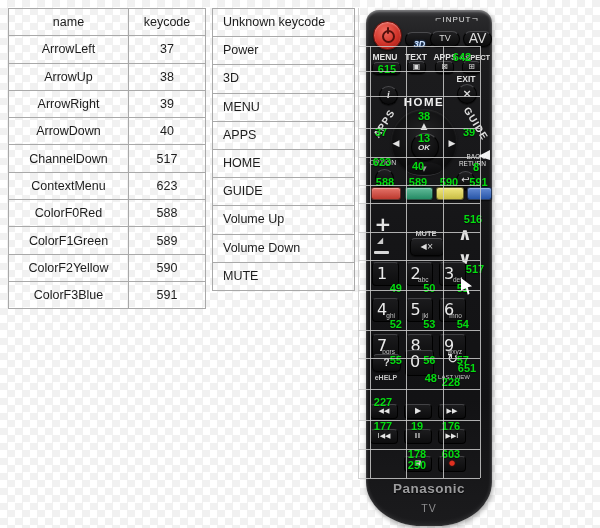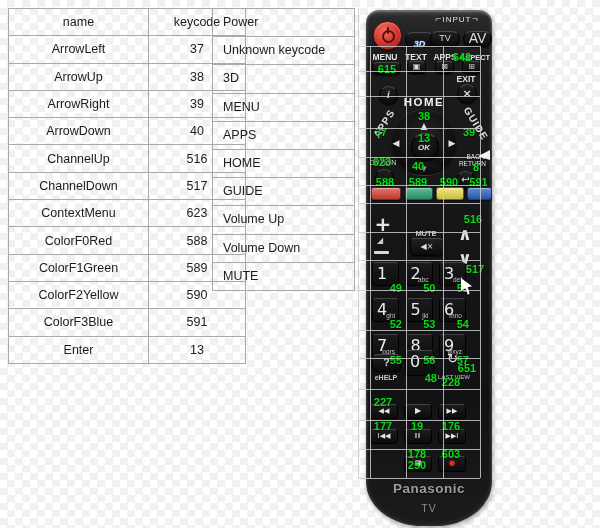--- a/index.html
+++ b/index.html
@@ -4,21 +4,21 @@
 <style>
   html,body{margin:0;padding:0;}
   body{font-family:"Liberation Sans",sans-serif;}
   .screen{position:relative;width:600px;height:528px;overflow:hidden;
     background-color:#fff;
     background-image:conic-gradient(#f1f1f1 25%,#ffffff 25% 50%,#f1f1f1 50% 75%,#ffffff 75%);
     background-size:15px 15px;}
   
   table.kc-table{position:absolute;left:8px;top:8px;border-collapse:collapse;z-index:3;}
   table.kc-table td,table.kc-table th{border:1px solid #a9a9a9;font-weight:normal;
-    font-size:12.5px;color:#1c1c1c;text-align:center;height:26.3px;padding:0 18px;background:transparent;}
+    font-size:12.5px;color:#1c1c1c;text-align:center;height:26.3px;padding:0 8px;background:transparent;}
   td.col-name,th.col-name{width:103px;}
   td.col-code,th.col-code{width:60px;border-radius:6px;}
   
   .unk-table{position:absolute;left:212px;top:8px;width:143px;z-index:3;border-top:1px solid #a9a9a9;}
   .unk-row{border:1px solid #a9a9a9;border-top:none;height:27.2px;line-height:27.2px;
     font-size:12.5px;color:#1c1c1c;padding-left:10px;background:transparent;}
   
   .gridline{position:absolute;background:rgba(202,202,202,.85);z-index:5;pointer-events:none;}
   
   .remote{position:absolute;left:366px;top:10px;width:126px;height:516px;z-index:2;
@@ -79,24 +79,20 @@
         </tr>
     <tr>
           <td class="col-name">ArrowRight</td>
           <td class="col-code">39</td>
         </tr>
     <tr>
           <td class="col-name">ArrowDown</td>
           <td class="col-code">40</td>
         </tr>
     <tr>
-          <td class="col-name">ChannelUp</td>
-          <td class="col-code">516</td>
-        </tr>
-    <tr>
           <td class="col-name">ChannelDown</td>
           <td class="col-code">517</td>
         </tr>
     <tr>
           <td class="col-name">ContextMenu</td>
           <td class="col-code">623</td>
         </tr>
     <tr>
           <td class="col-name">ColorF0Red</td>
           <td class="col-code">588</td>
@@ -106,30 +102,26 @@
           <td class="col-code">589</td>
         </tr>
     <tr>
           <td class="col-name">ColorF2Yellow</td>
           <td class="col-code">590</td>
         </tr>
     <tr>
           <td class="col-name">ColorF3Blue</td>
           <td class="col-code">591</td>
         </tr>
-    <tr>
-          <td class="col-name">Enter</td>
-          <td class="col-code">13</td>
-        </tr>
   </tbody>
     </table>
 
   <div class="unk-table">
+    <div class="unk-row">Unknown keycode</div>
     <div class="unk-row">Power</div>
-    <div class="unk-row">Unknown keycode</div>
     <div class="unk-row">3D</div>
     <div class="unk-row">MENU</div>
     <div class="unk-row">APPS</div>
     <div class="unk-row">HOME</div>
     <div class="unk-row">GUIDE</div>
     <div class="unk-row">Volume Up</div>
     <div class="unk-row">Volume Down</div>
     <div class="unk-row">MUTE</div>
   </div>
 

